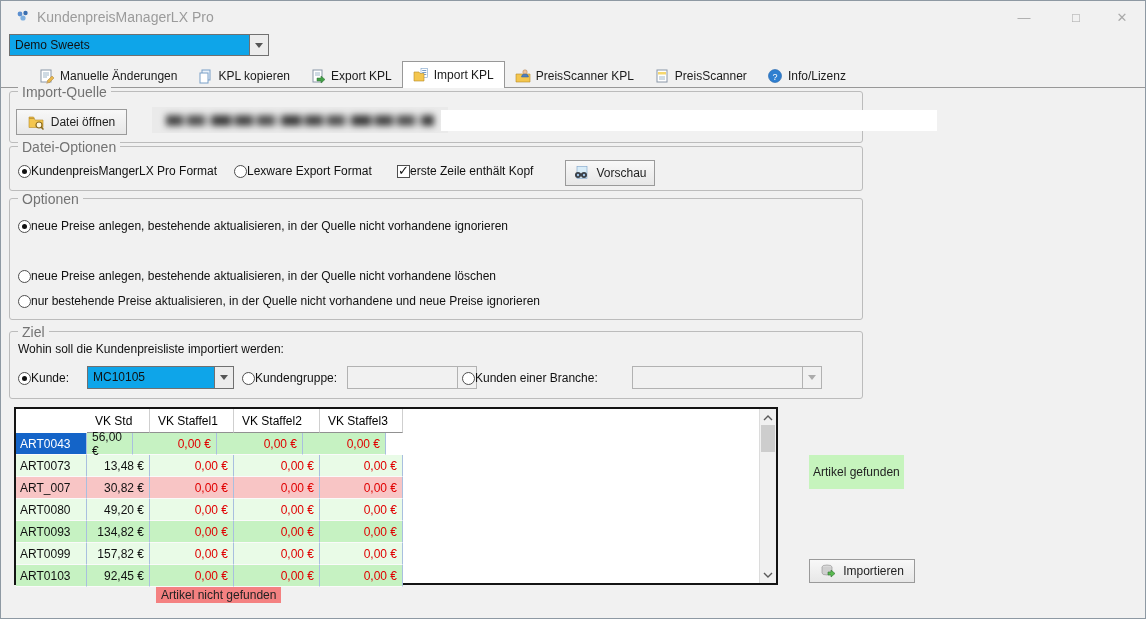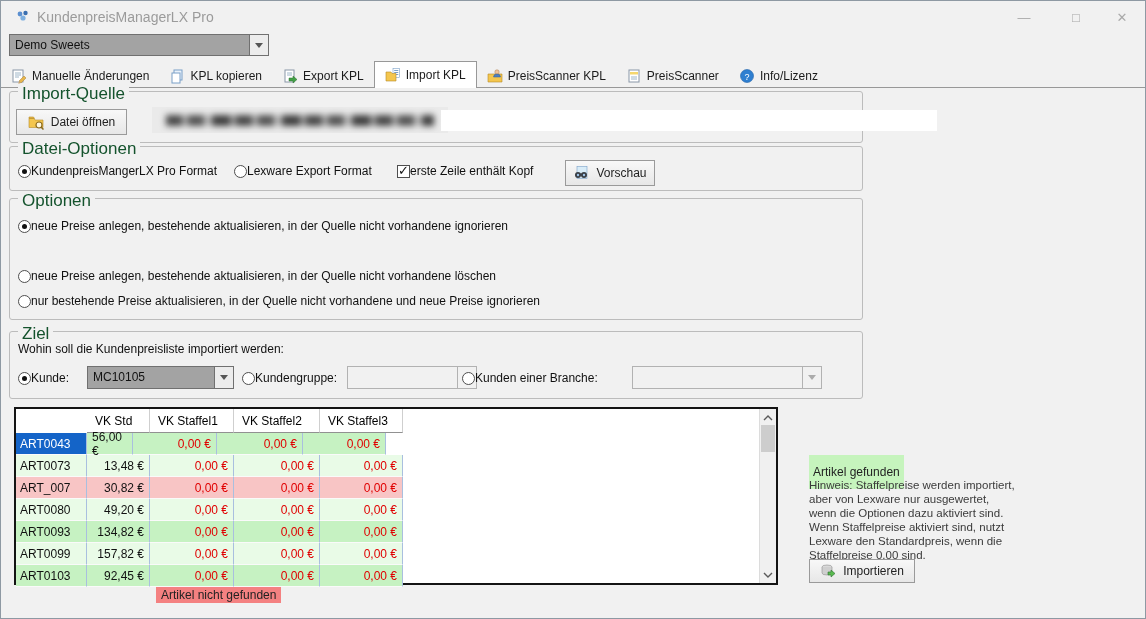--- a/index.html
+++ b/index.html
@@ -5,38 +5,38 @@
   html,body{margin:0;padding:0;background:#d8d8d8;font-family:"Liberation Sans","DejaVu Sans",sans-serif;}
   .window{position:relative;width:1146px;height:619px;background:#f1f1f1;border:1px solid #8e99a3;box-sizing:border-box;overflow:hidden;}
 
   
   .appicon{position:absolute;left:14px;top:7px;width:16px;height:16px;}
   .title{position:absolute;left:36px;top:8px;font-size:14px;color:#9b9b9b;}
   .winctl{position:absolute;top:4px;width:30px;height:24px;display:flex;align-items:center;justify-content:center;color:#a9a9a9;font-size:13px;}
   .ctl-min{left:1008px;}.ctl-max{left:1060px;}.ctl-close{left:1106px;}
 
   
-  .combo{position:absolute;background:#a3a3a3;border:1px solid #707070;box-sizing:border-box;font-size:12px;color:#111;}
+  .combo{position:absolute;background:#0ea5e9;border:1px solid #707070;box-sizing:border-box;font-size:12px;color:#111;}
   .combo .cvalue{position:absolute;left:5px;top:3px;right:20px;white-space:nowrap;overflow:hidden;}
   .combo .cbtn{position:absolute;right:0;top:0;bottom:0;width:18px;background:#ececec;border-left:1px solid #707070;display:flex;align-items:center;justify-content:center;}
   .tri{width:0;height:0;border-left:4px solid transparent;border-right:4px solid transparent;border-top:5px solid #555;}
   .combo.disabled{background:#f1f1f1;border-color:#b2b2b2;}
   .combo.disabled .cbtn{background:#f1f1f1;border-left-color:#b2b2b2;}
   .combo.disabled .tri{border-top-color:#ababab;}
   .profile-combo{left:8px;top:33px;width:260px;height:22px;}
 
   
-  .tabbar{position:absolute;left:0;top:60px;width:1144px;height:27px;border-bottom:1px solid #989898;display:flex;align-items:flex-end;padding-left:0;box-sizing:border-box;}
+  .tabbar{position:absolute;left:0;top:60px;width:1144px;height:27px;border-bottom:1px solid #989898;display:flex;align-items:flex-end;padding-left:28px;box-sizing:border-box;}
   .tab{display:flex;align-items:center;gap:5px;height:23px;padding:0 10px;font-size:12px;color:#1b1b1b;}
   .tab.active{background:#fff;border:1px solid #989898;border-bottom:none;height:26px;margin-bottom:-1px;z-index:2;}
   .ticon svg,.bicon svg{width:16px;height:16px;display:block;}
 
   
   .groupbox{position:absolute;border:1px solid #bcbcbc;border-radius:3px;box-sizing:border-box;}
-  .legend{position:absolute;top:-8px;left:8px;background:#f1f1f1;padding:0 4px;font-size:17px;color:#14532d;}
+  .legend{position:absolute;top:-8px;left:8px;background:#f1f1f1;padding:0 4px;font-size:14px;color:#737373;}
   .g-import{left:8px;top:90px;width:854px;height:52px;}
   .g-fileopt{left:8px;top:145px;width:854px;height:45px;}
   .g-options{left:8px;top:197px;width:854px;height:122px;}
   .g-target{left:8px;top:330px;width:854px;height:68px;}
 
   .btn{position:absolute;display:flex;align-items:center;justify-content:center;gap:7px;background:linear-gradient(#f8f8f8,#e7e7e7);border:1px solid #9a9a9a;font-size:12px;color:#222;box-sizing:border-box;cursor:default;}
   .btn-open{left:6px;top:17px;width:111px;height:26px;}
   .btn-preview{left:555px;top:13px;width:90px;height:26px;}
   .btn-import{left:808px;top:558px;width:106px;height:24px;}
 
@@ -348,26 +348,20 @@
       <div class="sarrow down">
           <svg width="10" height="6" viewBox="0 0 10 6">
             <polyline points="1,1 5,5 9,1" fill="none" stroke="#5a5a5a" stroke-width="1.4"></polyline>
           </svg>
         </div>
     </div>
   </div>
 
   <div class="badge-notfound">Artikel nicht gefunden</div>
   <div class="badge-found">Artikel gefunden</div>
-  <div class="hint">Hinweis: Staffelpreise werden importiert,
-aber von Lexware nur ausgewertet,
-wenn die Optionen dazu aktiviert sind.
-Wenn Staffelpreise aktiviert sind, nutzt
-Lexware den Standardpreis, wenn die
-Staffelpreise 0,00 sind.</div>
   <div class="btn btn-import">
     <span class="bicon">
         <svg viewBox="0 0 16 16">
           <ellipse cx="7" cy="4" rx="5" ry="2" fill="#d9d9d9" stroke="#8e8e8e" stroke-width=".6"></ellipse>
           <path d="M2 4 v6 a5 2 0 0 0 10 0 V4" fill="#cfcfcf" stroke="#8e8e8e" stroke-width=".6"></path>
           <path d="M8 9 h3 v-2 l4 3.5 -4 3.5 v-2 h-3 Z" fill="#59b94f" stroke="#2e7031" stroke-width=".6"></path>
         </svg>
       </span>
     <span>Importieren</span>
   </div>

